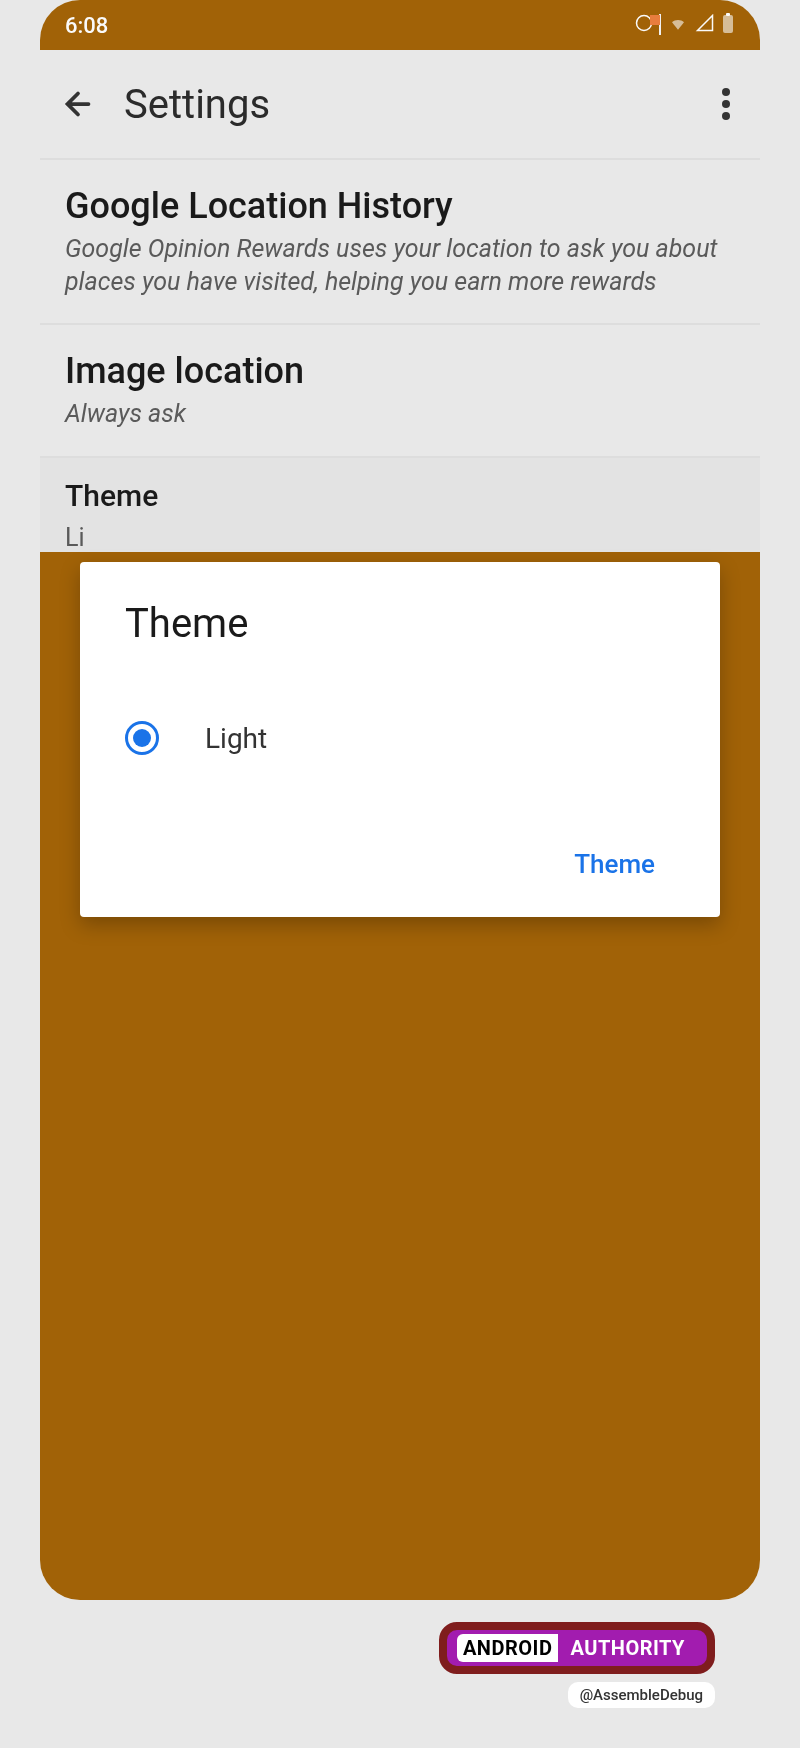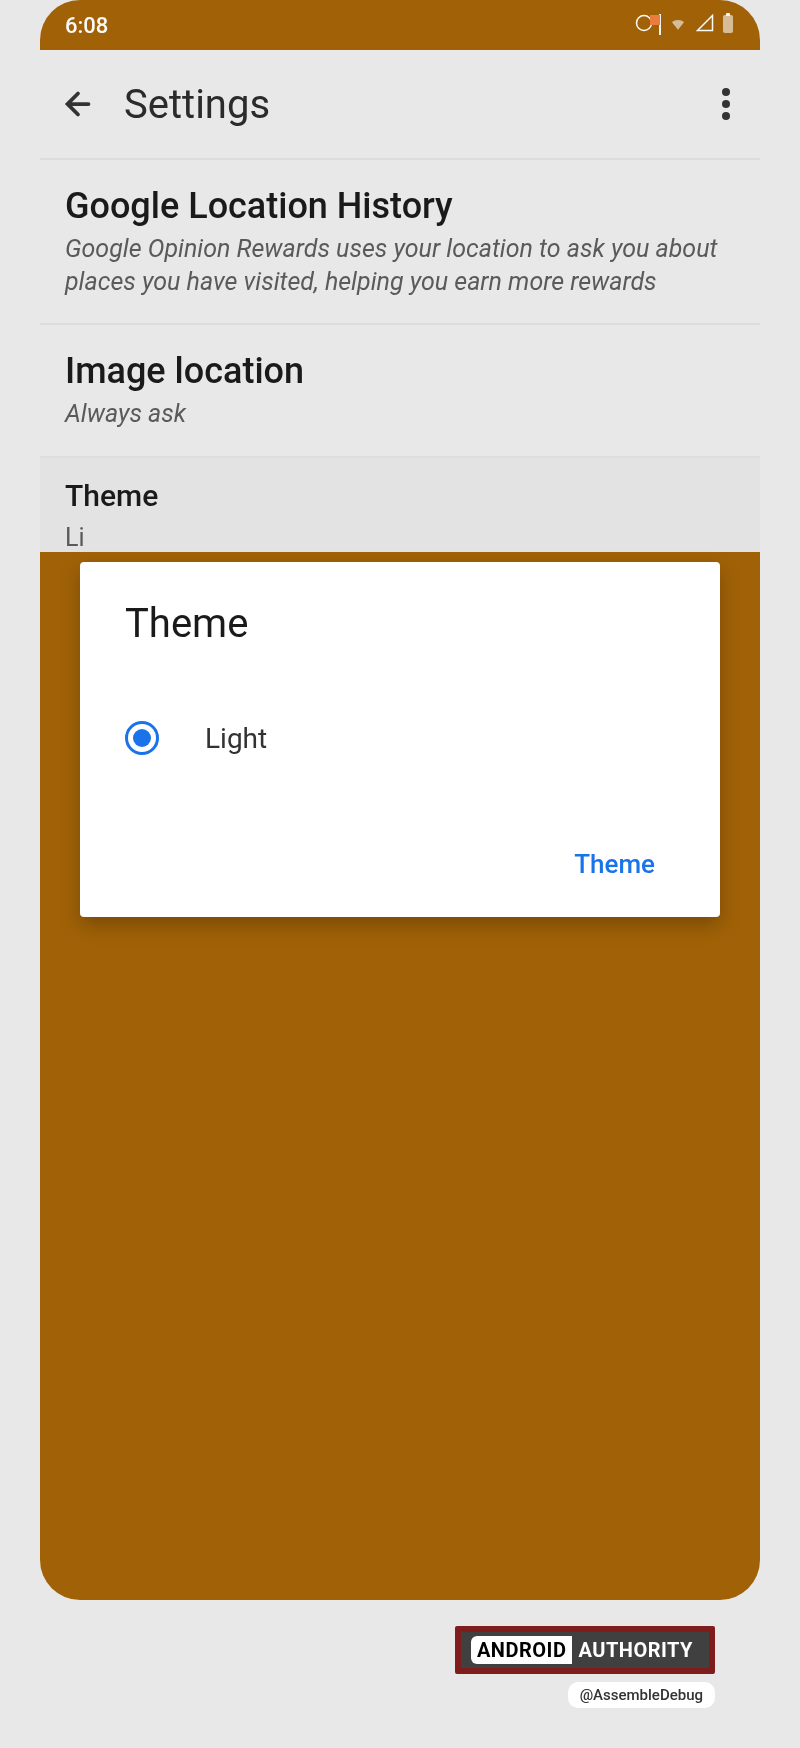--- a/index.html
+++ b/index.html
@@ -169,38 +169,38 @@
     .watermark-container {
       position: absolute;
       bottom: 40px;
       right: 85px;
       display: flex;
       flex-direction: column;
       align-items: flex-end;
       gap: 8px;
     }
     .wm-badge {
-      background: #404040;
-      border: 6px solid #7f1d1d;
-      border-radius: 2px;
+      background: #a21caf;
+      border: 8px solid #7f1d1d;
+      border-radius: 18px;
       padding: 4px 10px;
       display: flex;
       font-size: 20px;
       font-weight: 700;
       letter-spacing: 0.5px;
     }
     .wm-left {
       background: #fff;
       color: #000;
       padding: 2px 6px;
       border-radius: 6px 0 0 6px;
     }
     .wm-right {
       color: #fff;
-      padding: 2px 6px;
+      padding: 2px 12px;
       text-align: center;
     }
     .wm-handle {
       background: #fff;
       border-radius: 10px;
       padding: 4px 12px;
       font-size: 15px;
       color: #333;
       font-weight: 500;
     }

